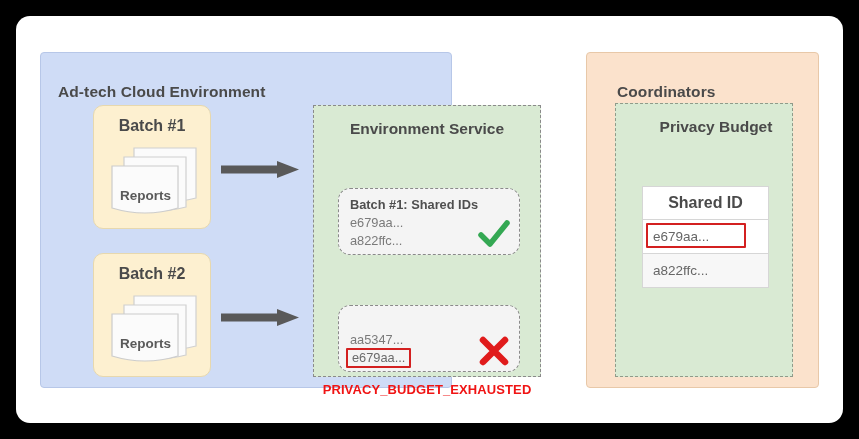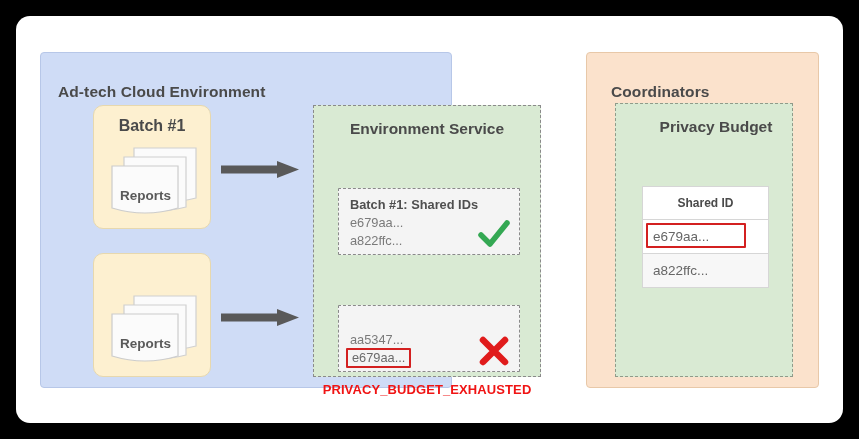--- a/index.html
+++ b/index.html
@@ -53,21 +53,21 @@
   }
   .panel-title {
     position: absolute;
     color: #4a4a4a;
     font-size: 15.5px;
     font-weight: 700;
     letter-spacing: 0.1px;
     white-space: nowrap;
   }
   .panel-blue .panel-title { left: 17px; top: 30px; }
-  .panel-orange .panel-title { left: 24px; top: 30px; }
+  .panel-orange .panel-title { left: 30px; top: 30px; }
 
   
   .batch-box {
     position: absolute;
     box-sizing: border-box;
     background: #fdf0d0;
     border: 1px solid #e7d8ae;
     border-radius: 10px;
   }
   .batch-1 { left: 52px; top: 52px; width: 118px; height: 124px; }
@@ -128,21 +128,21 @@
     font-size: 15.5px;
     font-weight: 700;
   }
   .id-box {
     position: absolute;
     box-sizing: border-box;
     left: 24px;
     width: 182px;
     background: #f4f4f4;
     border: 1.2px dashed #8a8a8a;
-    border-radius: 1px;
+    border-radius: 12px;
   }
   .id-box-1 { top: 82px; height: 67px; }
   .id-box-2 { top: 199px; height: 67px; }
   .id-head {
     position: absolute;
     left: 11px;
     top: 8px;
     color: #4f4f4f;
     font-size: 12.8px;
     font-weight: 700;
@@ -212,21 +212,21 @@
     top: 82px;
     width: 127px;
     border: 1px solid #d6d6d6;
     background: #ffffff;
   }
   .pb-th {
     height: 32px;
     line-height: 32px;
     text-align: center;
     color: #4a4a4a;
-    font-size: 12px;
+    font-size: 16px;
     font-weight: 700;
     background: #ffffff;
     border-bottom: 1px solid #d6d6d6;
   }
   .pb-td {
     position: relative;
     height: 33px;
     line-height: 33px;
     padding-left: 10px;
     color: #666666;
@@ -263,20 +263,21 @@
           <svg width="92" height="74" viewBox="0 0 92 74" xmlns="http://www.w3.org/2000/svg">
             <path d="M26 2 H88 V52 Q57 60 26 52 Z" fill="#fbfbfb" stroke="#d0d0d0" stroke-width="1.2"></path>
             <path d="M16 11 H78 V61 Q47 69 16 61 Z" fill="#fbfbfb" stroke="#d0d0d0" stroke-width="1.2"></path>
             <path d="M4 20 H70 V62 Q37 72 4 62 Z" fill="#fbfbfb" stroke="#cccccc" stroke-width="1.2"></path>
           </svg>
           <div class="doc-label">Reports</div>
         </div>
       </div>
 
       <div class="batch-box batch-2">
+        <div class="batch-label">Batch #2</div>
         <div class="doc-stack">
           <svg width="92" height="74" viewBox="0 0 92 74" xmlns="http://www.w3.org/2000/svg">
             <path d="M26 2 H88 V52 Q57 60 26 52 Z" fill="#fbfbfb" stroke="#d0d0d0" stroke-width="1.2"></path>
             <path d="M16 11 H78 V61 Q47 69 16 61 Z" fill="#fbfbfb" stroke="#d0d0d0" stroke-width="1.2"></path>
             <path d="M4 20 H70 V62 Q37 72 4 62 Z" fill="#fbfbfb" stroke="#cccccc" stroke-width="1.2"></path>
           </svg>
           <div class="doc-label">Reports</div>
         </div>
       </div>
 

